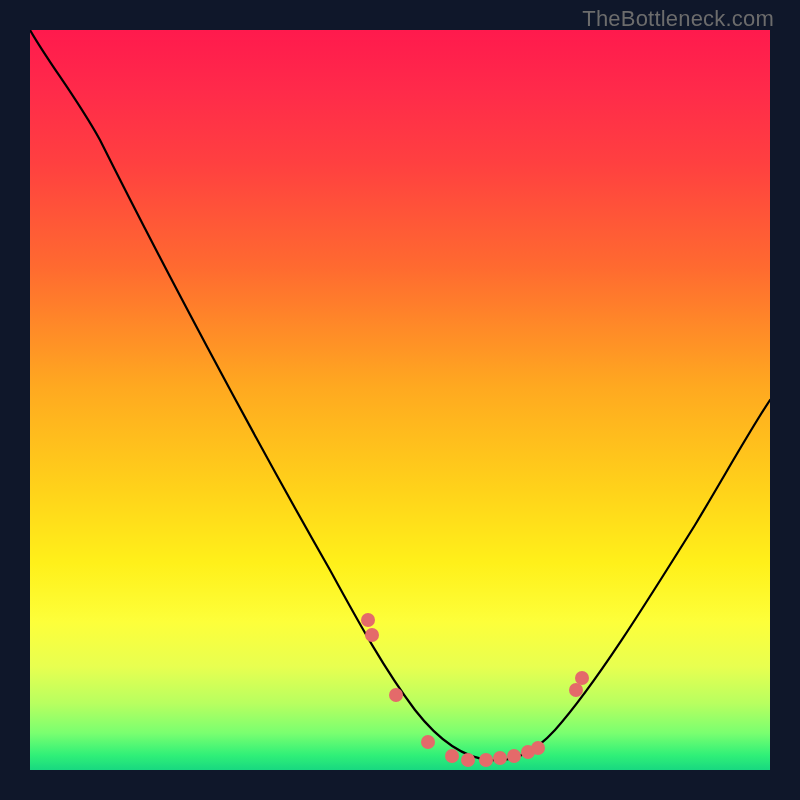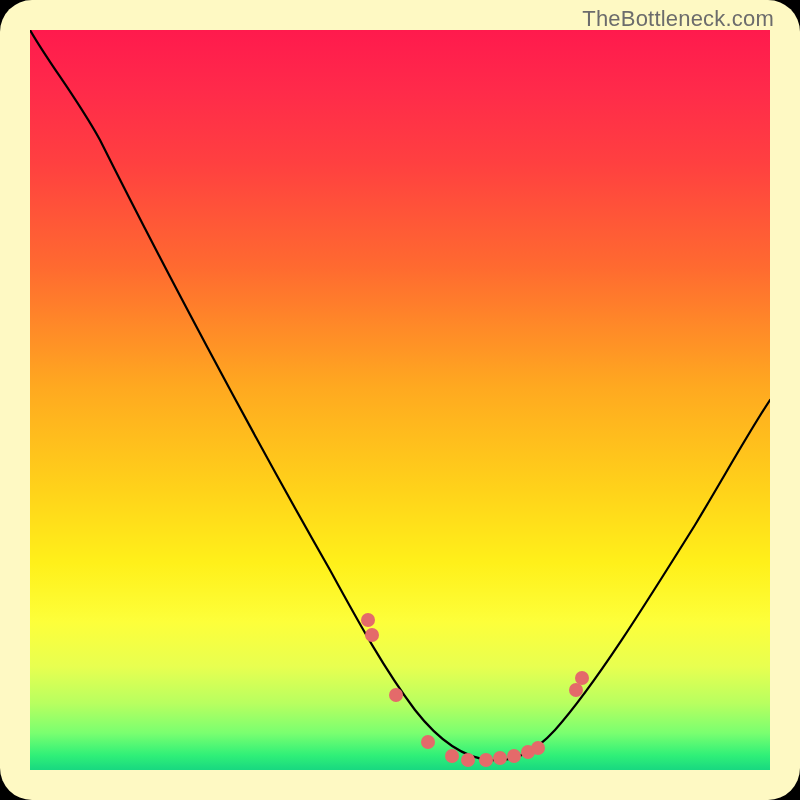--- a/index.html
+++ b/index.html
@@ -7,22 +7,21 @@
     padding: 0;
     width: 800px;
     height: 800px;
     overflow: hidden;
     background: #000;
     font-family: Arial, Helvetica, sans-serif;
   }
   .frame {
     position: absolute;
     inset: 0;
-    background: #fef9c3;
-    border-radius: 32px;
+    background: #0f172a;
   }
   .plot-area {
     position: absolute;
     left: 30px;
     right: 30px;
     top: 30px;
     bottom: 30px;
     
     background: linear-gradient(
       to bottom,

